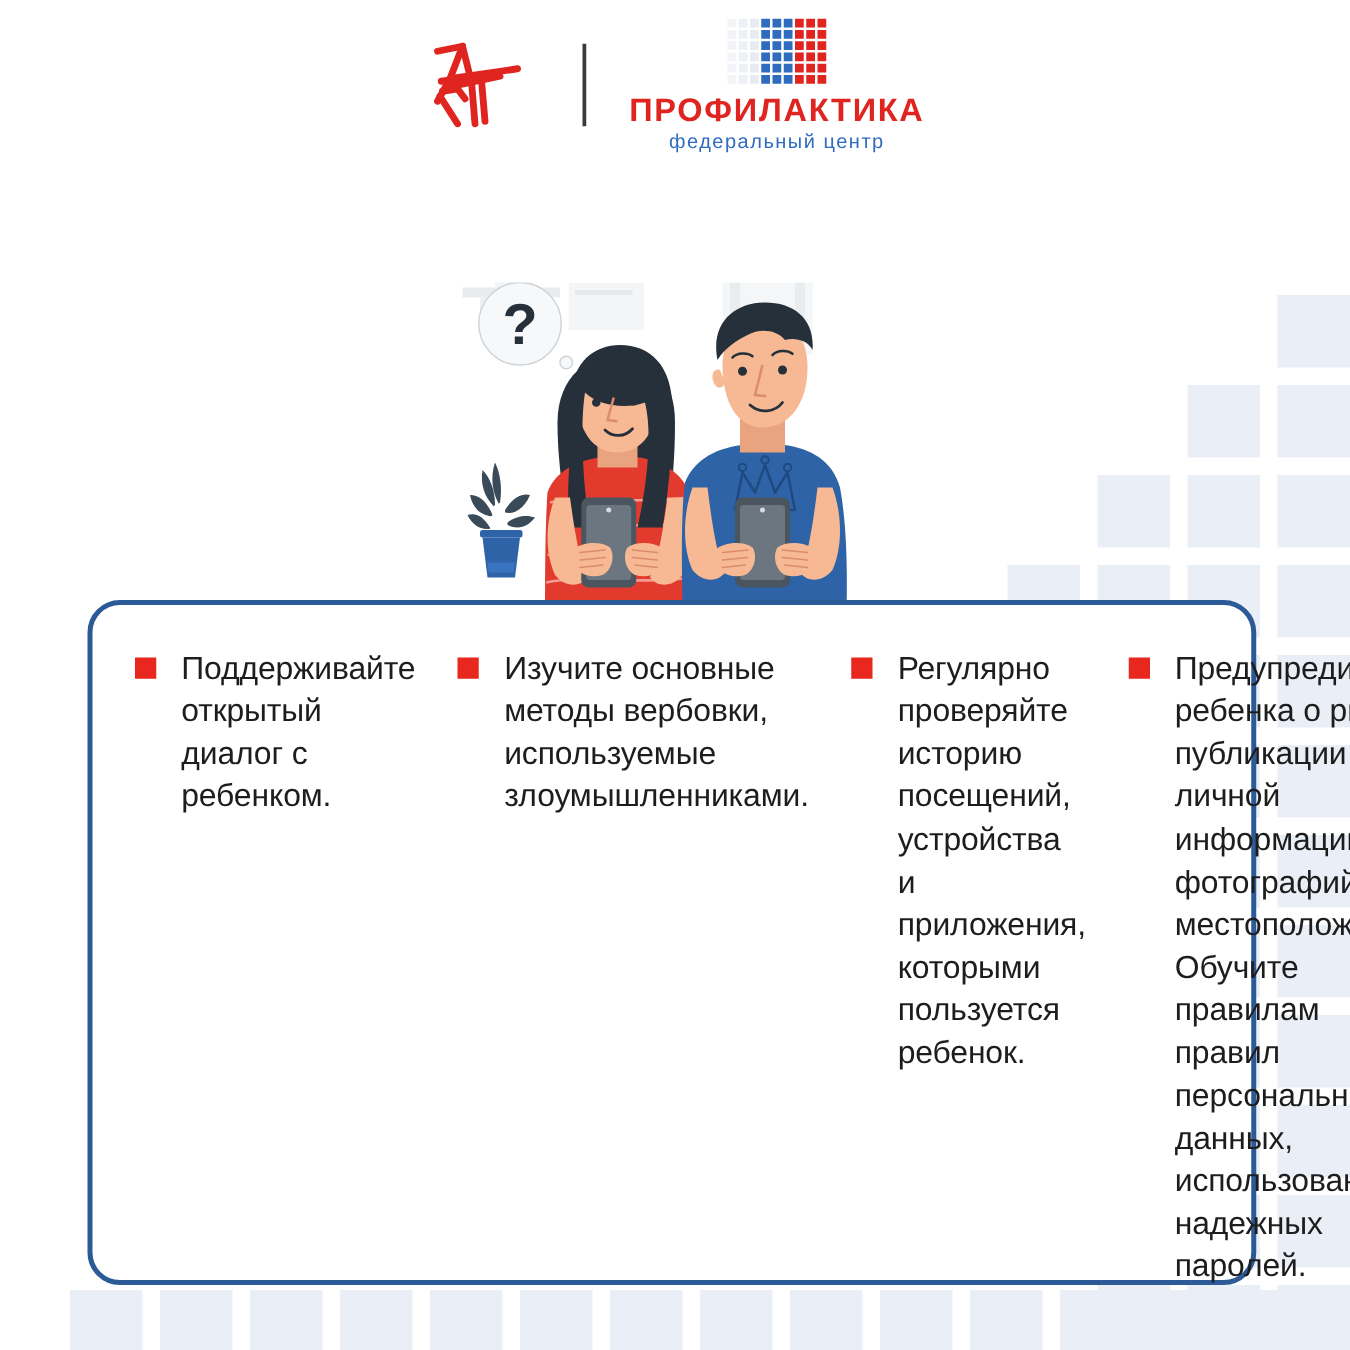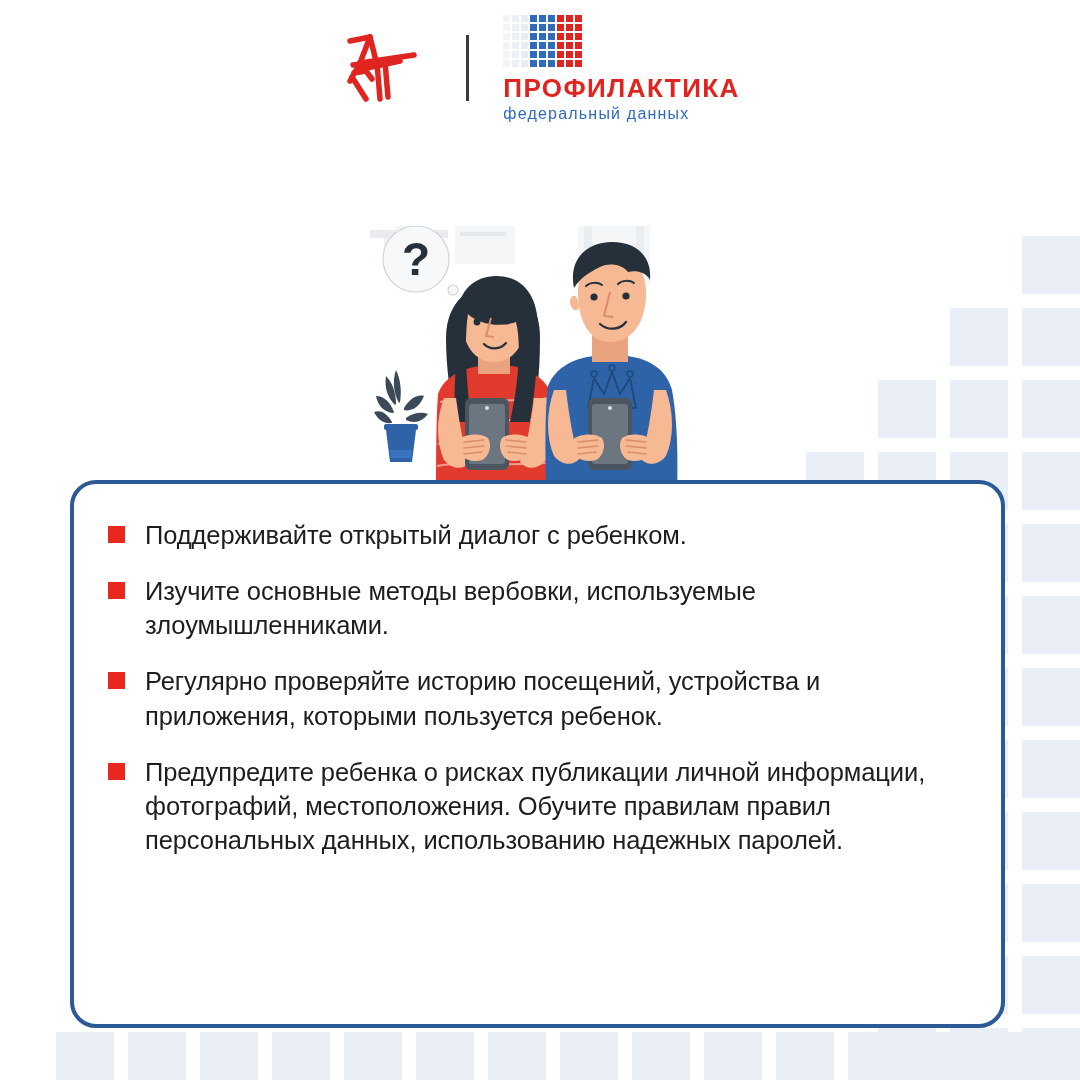--- a/index.html
+++ b/index.html
@@ -21,21 +21,21 @@
   .bgsq { position:absolute; background:#eaeef7; }
 
   
   #logo-bar {
     position:absolute; top:0; left:0; width:1080px; height:136px;
     display:flex; align-items:center; justify-content:center;
     gap:34px; z-index:5; background:#ffffff;
   }
   #chair-logo { width:92px; height:78px; display:block; }
   #logo-divider { width:3px; height:66px; background:#3b3b3b; }
-  #brand-block { display:flex; flex-direction:column; align-items:flex-start; }
+  #brand-block { display:flex; flex-direction:column; align-items:center; }
   #brand-grid { display:grid; grid-template-columns:repeat(9,7px);
                 grid-auto-rows:7px; gap:2px; margin-bottom:8px; }
   .gc { width:7px; height:7px; }
   #brand-name {
     color:#e02520; font-weight:bold; font-size:26px;
     letter-spacing:1.4px; line-height:1; font-family:"Liberation Sans", sans-serif;
   }
   #brand-sub {
     color:#2f6bbf; font-size:16px; letter-spacing:1.2px;
     margin-top:5px; line-height:1;
@@ -64,21 +64,21 @@
   
   #content-card {
     position:absolute; left:70px; top:480px;
     width:935px; height:548px;
     background:#ffffff;
     border:4px solid #2b5a96;
     border-radius:26px;
     z-index:4;
     padding:34px 44px 28px 34px;
   }
-  #tips-list { list-style:none; display:flex; flex-direction:column; gap:22px; }
+  #tips-list { list-style:none; display:flex; gap:34px; }
   .tip { display:flex; align-items:flex-start; gap:20px; }
   .bullet {
     flex:0 0 auto; width:17px; height:17px;
     background:#e8281f; margin-top:8px;
   }
   .tip-text {
     color:#1d1d1d; font-size:25.5px; line-height:1.34;
     font-family:"Liberation Sans", sans-serif;
     letter-spacing:-0.1px;
   }
@@ -211,21 +211,21 @@
           <div class="gc" style="background: rgb(227, 231, 239); opacity: 0.63;"></div>
           <div class="gc" style="background: rgb(227, 231, 239); opacity: 0.81;"></div>
           <div class="gc" style="background: rgb(47, 107, 191); opacity: 1;"></div>
           <div class="gc" style="background: rgb(47, 107, 191); opacity: 1;"></div>
           <div class="gc" style="background: rgb(47, 107, 191); opacity: 1;"></div>
           <div class="gc" style="background: rgb(224, 37, 32); opacity: 1;"></div>
           <div class="gc" style="background: rgb(224, 37, 32); opacity: 1;"></div>
           <div class="gc" style="background: rgb(224, 37, 32); opacity: 1;"></div>
         </div>
       <div id="brand-name">ПРОФИЛАКТИКА</div>
-      <div id="brand-sub">федеральный данных</div>
+      <div id="brand-sub">федеральный центр</div>
     </div>
 
   </div>
 
 
   <div id="illustration">
     <svg viewBox="0 0 360 270" xmlns="http://www.w3.org/2000/svg">
       <defs>
         <clipPath id="frameClip">
             <rect x="0" y="0" width="360" height="270"></rect>

